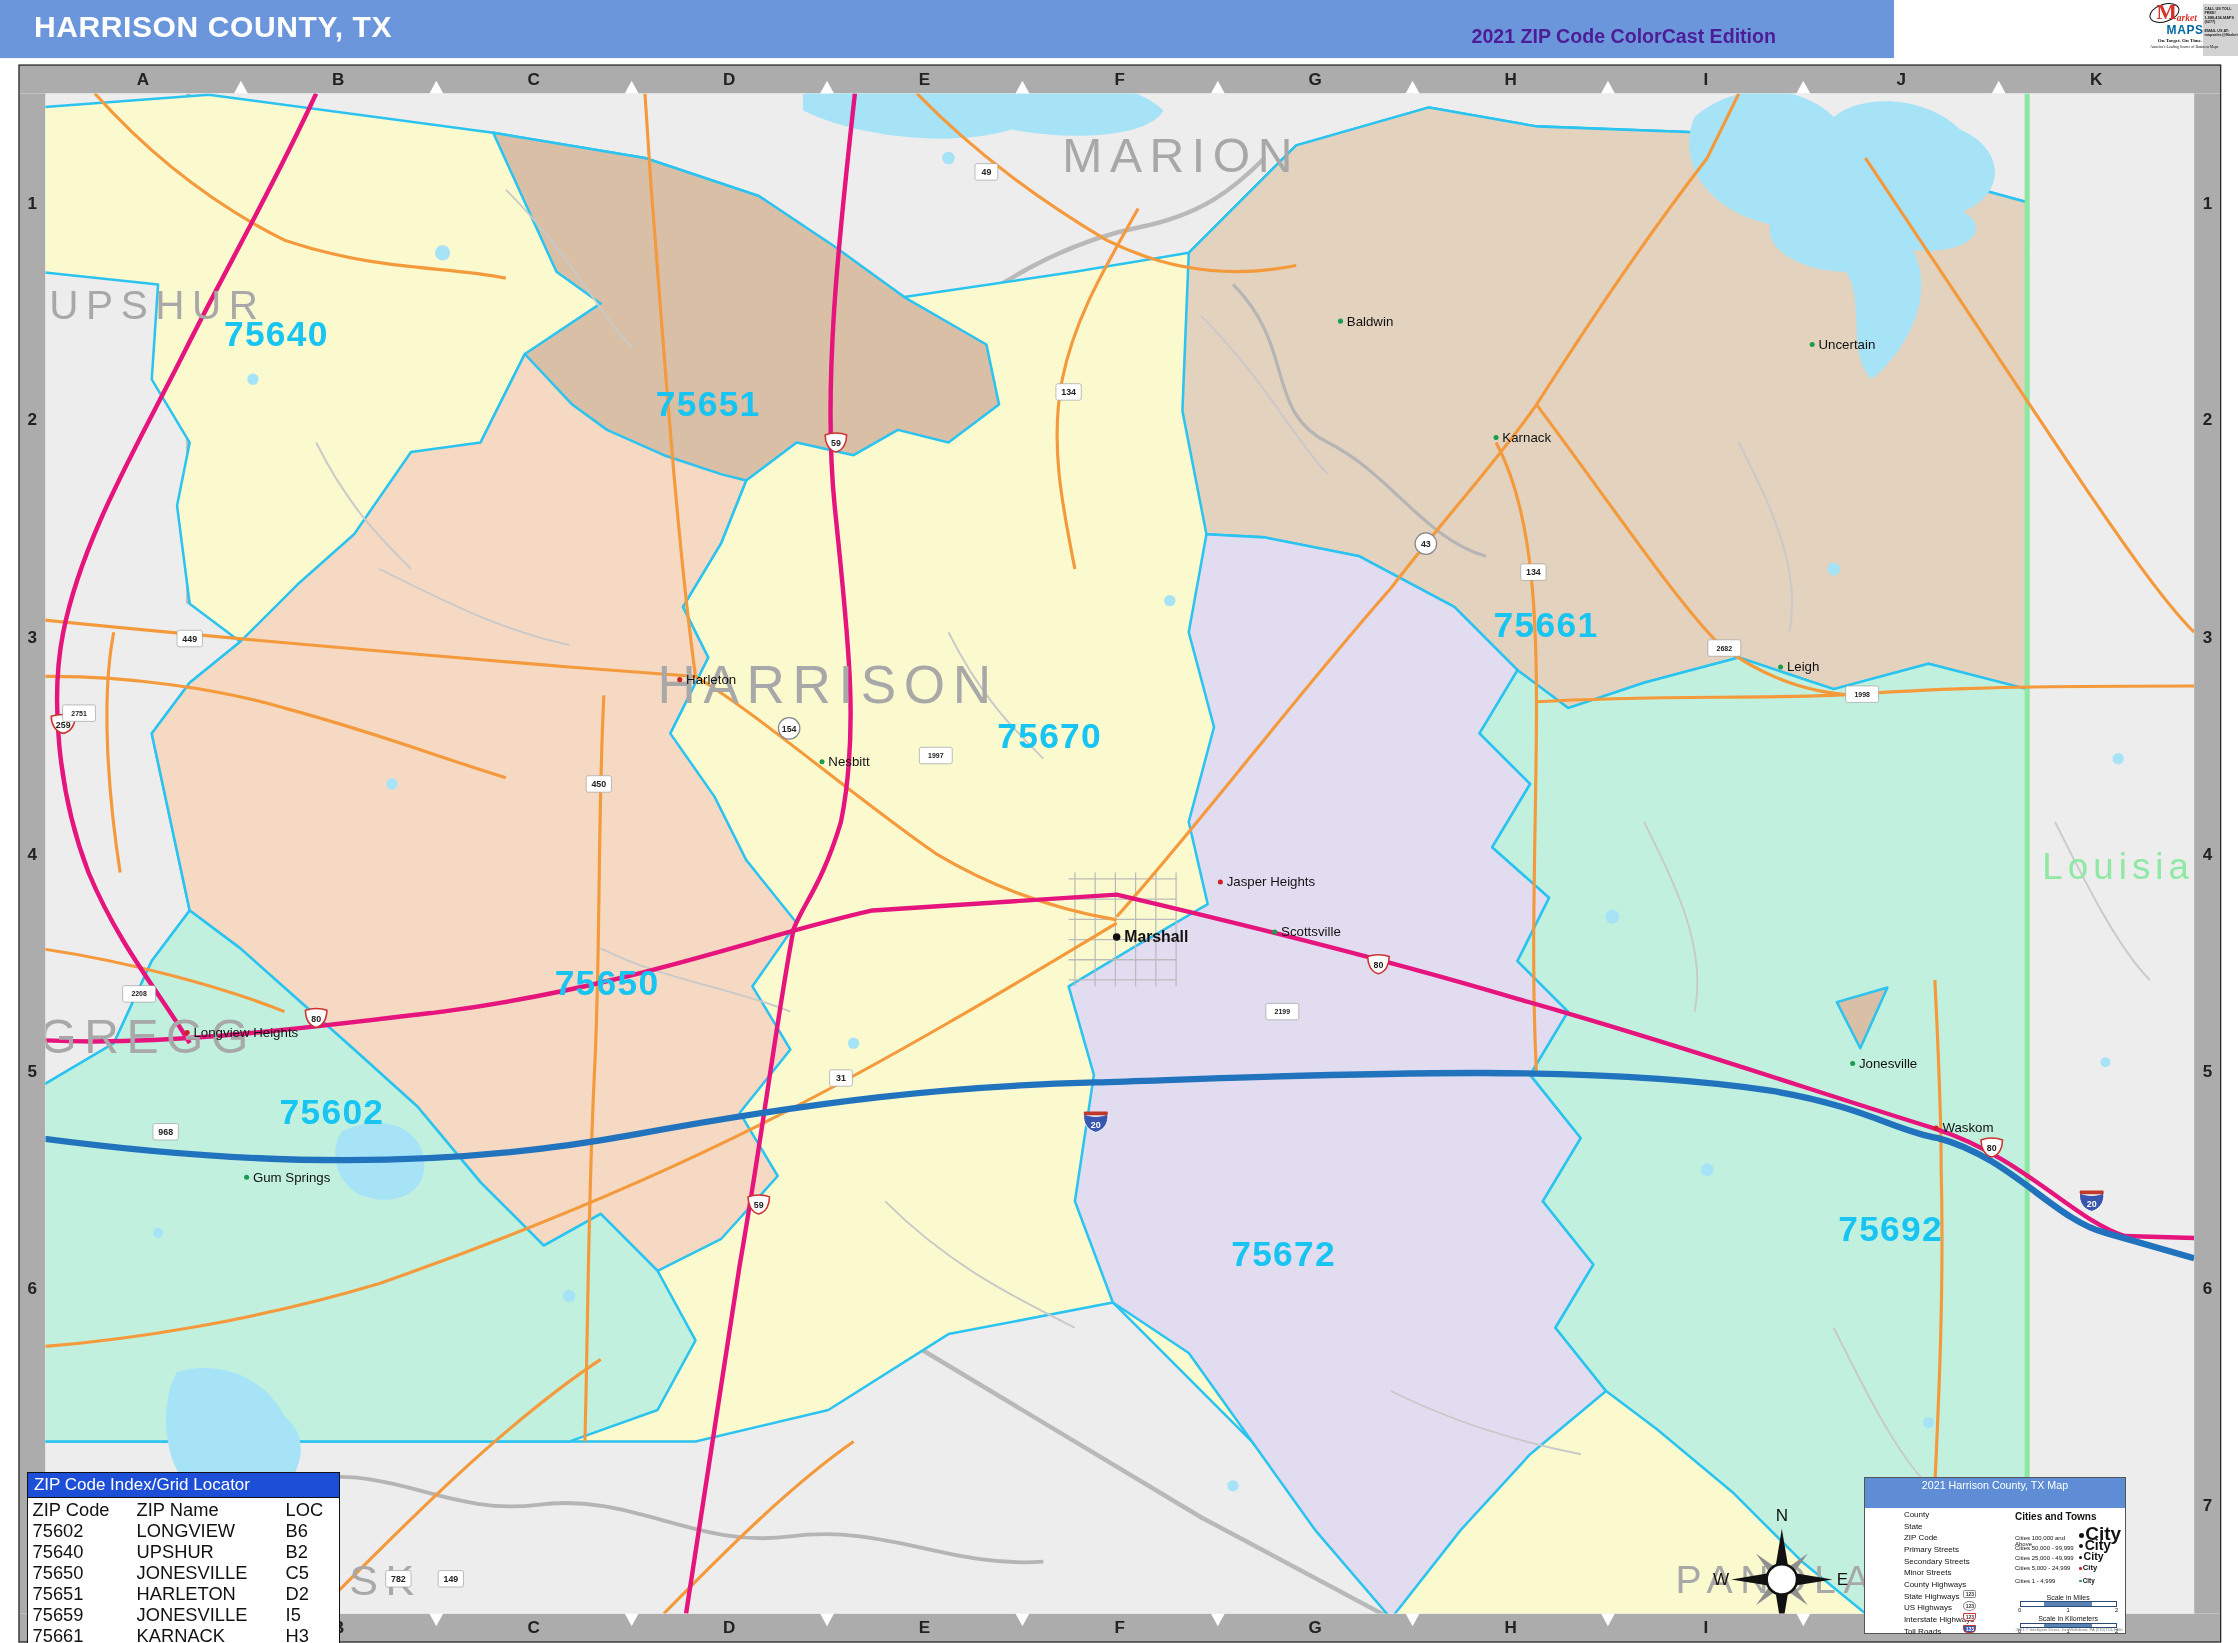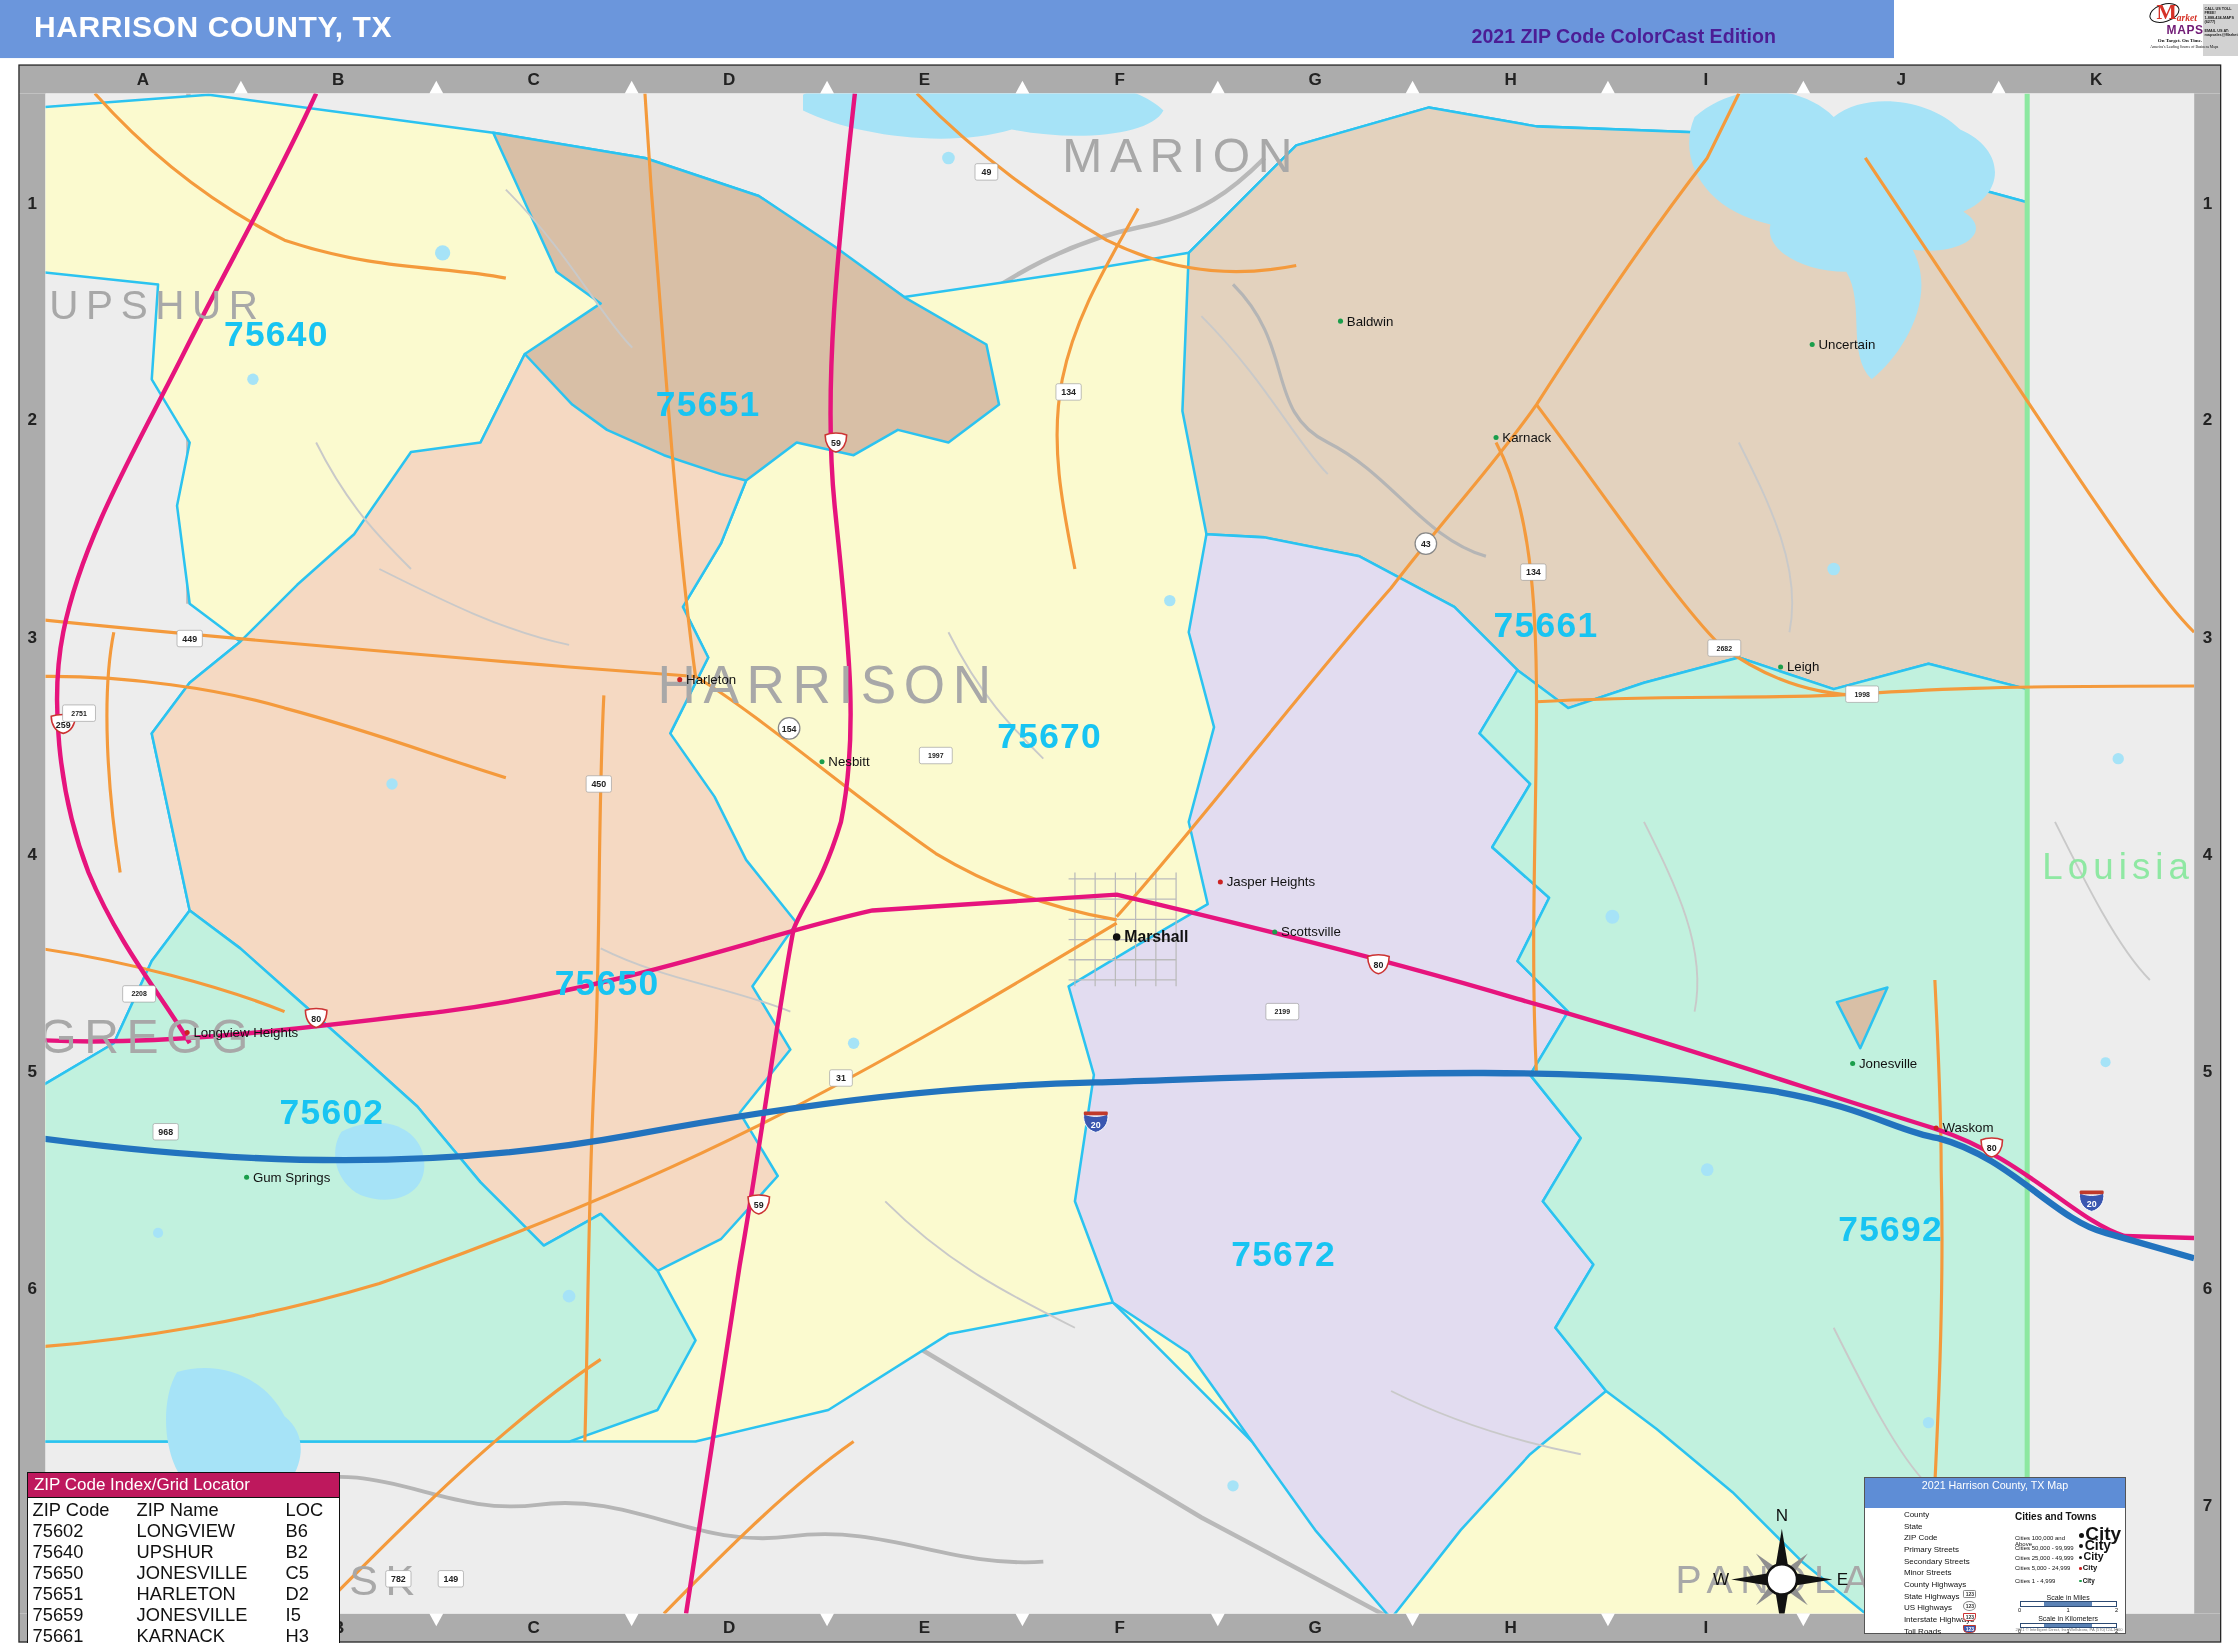--- a/index.html
+++ b/index.html
@@ -7,42 +7,42 @@
   
   .topbar{position:absolute;left:0;top:0;width:1894px;height:58px;background:#6B96DC;border-bottom:1.9px solid #8FB0E4;}
   .topbar .title{position:absolute;left:34px;top:10px;color:#fff;font-size:30px;font-weight:bold;letter-spacing:0.6px;}
   .topbar .edition{position:absolute;right:118px;top:25px;color:#4c1d95;font-size:19.6px;font-weight:bold;}
   
   .logo{position:absolute;right:1.3px;top:0.6px;width:90px;height:59px;background:#fff;display:flex;}
   .logo-art{width:51px;position:relative;padding:2.5px 0 0 2.5px;color:#111;}
   .mm-oval{position:absolute;left:1.3px;top:3.8px;width:29px;height:16.4px;border:1.9px solid #111;border-radius:50%;transform:rotate(-18deg);}
   .mm-m{position:relative;font-family:"Liberation Serif",serif;font-weight:bold;color:#D63227;font-size:21.5px;line-height:19px;padding-left:6.3px;}
   .mm-arket{font-family:"Liberation Serif",serif;font-style:italic;font-size:9.5px;position:absolute;left:26.6px;top:6.3px;}
-  .mm-maps{color:#701a75;font-weight:bold;font-size:12px;letter-spacing:0.6px;margin:1.3px 0 0 16.4px;}
+  .mm-maps{color:#0369a1;font-weight:bold;font-size:12px;letter-spacing:0.6px;margin:1.3px 0 0 16.4px;}
   .mm-tag{font-family:"Liberation Serif",serif;font-weight:bold;font-size:5px;margin:0.6px 0 0 7.6px;white-space:nowrap;}
   .mm-sub{font-family:"Liberation Serif",serif;font-size:3.8px;margin:1.9px 0 0 0;white-space:nowrap;}
   .logo-contact{width:37px;height:47px;background:#D2D2D2;margin:3.8px 1.3px 0 1.3px;padding:2.5px 1.9px;font-size:3.8px;font-weight:bold;color:#222;line-height:4.4px;}
   .logo-contact .gap{height:4.4px;}
   
   .mapwrap{position:absolute;left:0;top:58px;width:2239px;height:1586px;}
   svg{display:block;}
   svg text{font-family:"Liberation Sans",sans-serif;}
   .county-lbl{fill:#A8A8A8;letter-spacing:12px;}
   .state-lbl{fill:#8FE8A3;letter-spacing:8px;}
   .zip-lbl{fill:#18C4F2;font-weight:bold;letter-spacing:2px;}
   .town-lbl{fill:#111;font-size:21px;}
   .town-lbl.big{font-size:25px;font-weight:bold;}
   .grid-lbl{fill:#222;font-size:27px;font-weight:600;text-anchor:middle;}
   .shield-txt{font-size:14px;font-weight:bold;fill:#222;text-anchor:middle;}
   .shield-txt.w4{font-size:11px;}
   .shield-txt.inv{fill:#fff;}
   .compass-lbl{fill:#111;font-size:27px;}
   
   .ziptable{position:absolute;left:26.6px;top:1472px;width:311px;background:#fff;border:1.9px solid #111;}
-  .ziptable .zt-head{background:#be185d;color:#fff;font-size:17px;padding:1.9px 6.3px;border-bottom:1.9px solid #111;}
+  .ziptable .zt-head{background:#1d4ed8;color:#fff;font-size:17px;padding:1.9px 6.3px;border-bottom:1.9px solid #111;}
   .zt-grid{display:grid;grid-template-columns:104px 149px 54px;padding:1.3px 5px 2.5px 5px;}
   .zt-grid span{font-size:18.3px;line-height:21px;color:#111;white-space:nowrap;}
   .zt-grid .hd{font-size:18.3px;}
   
   .legend{position:absolute;left:1864px;top:1477px;width:262px;height:157px;background:#fff;border:1.3px solid #555;box-sizing:border-box;}
   .lg-head{background:#5E8DD6;color:#fff;font-size:10.7px;text-align:center;padding:1.3px 0;height:30px;box-sizing:border-box;}
   .lg-body{display:flex;padding:1.9px 3.8px 0 3.8px;}
   .lg-left{width:147px;}
   .lg-row{display:flex;align-items:center;height:11.7px;flex-direction:column;}
   .lg-row .lab{width:71px;font-size:8px;color:#111;white-space:nowrap;}

